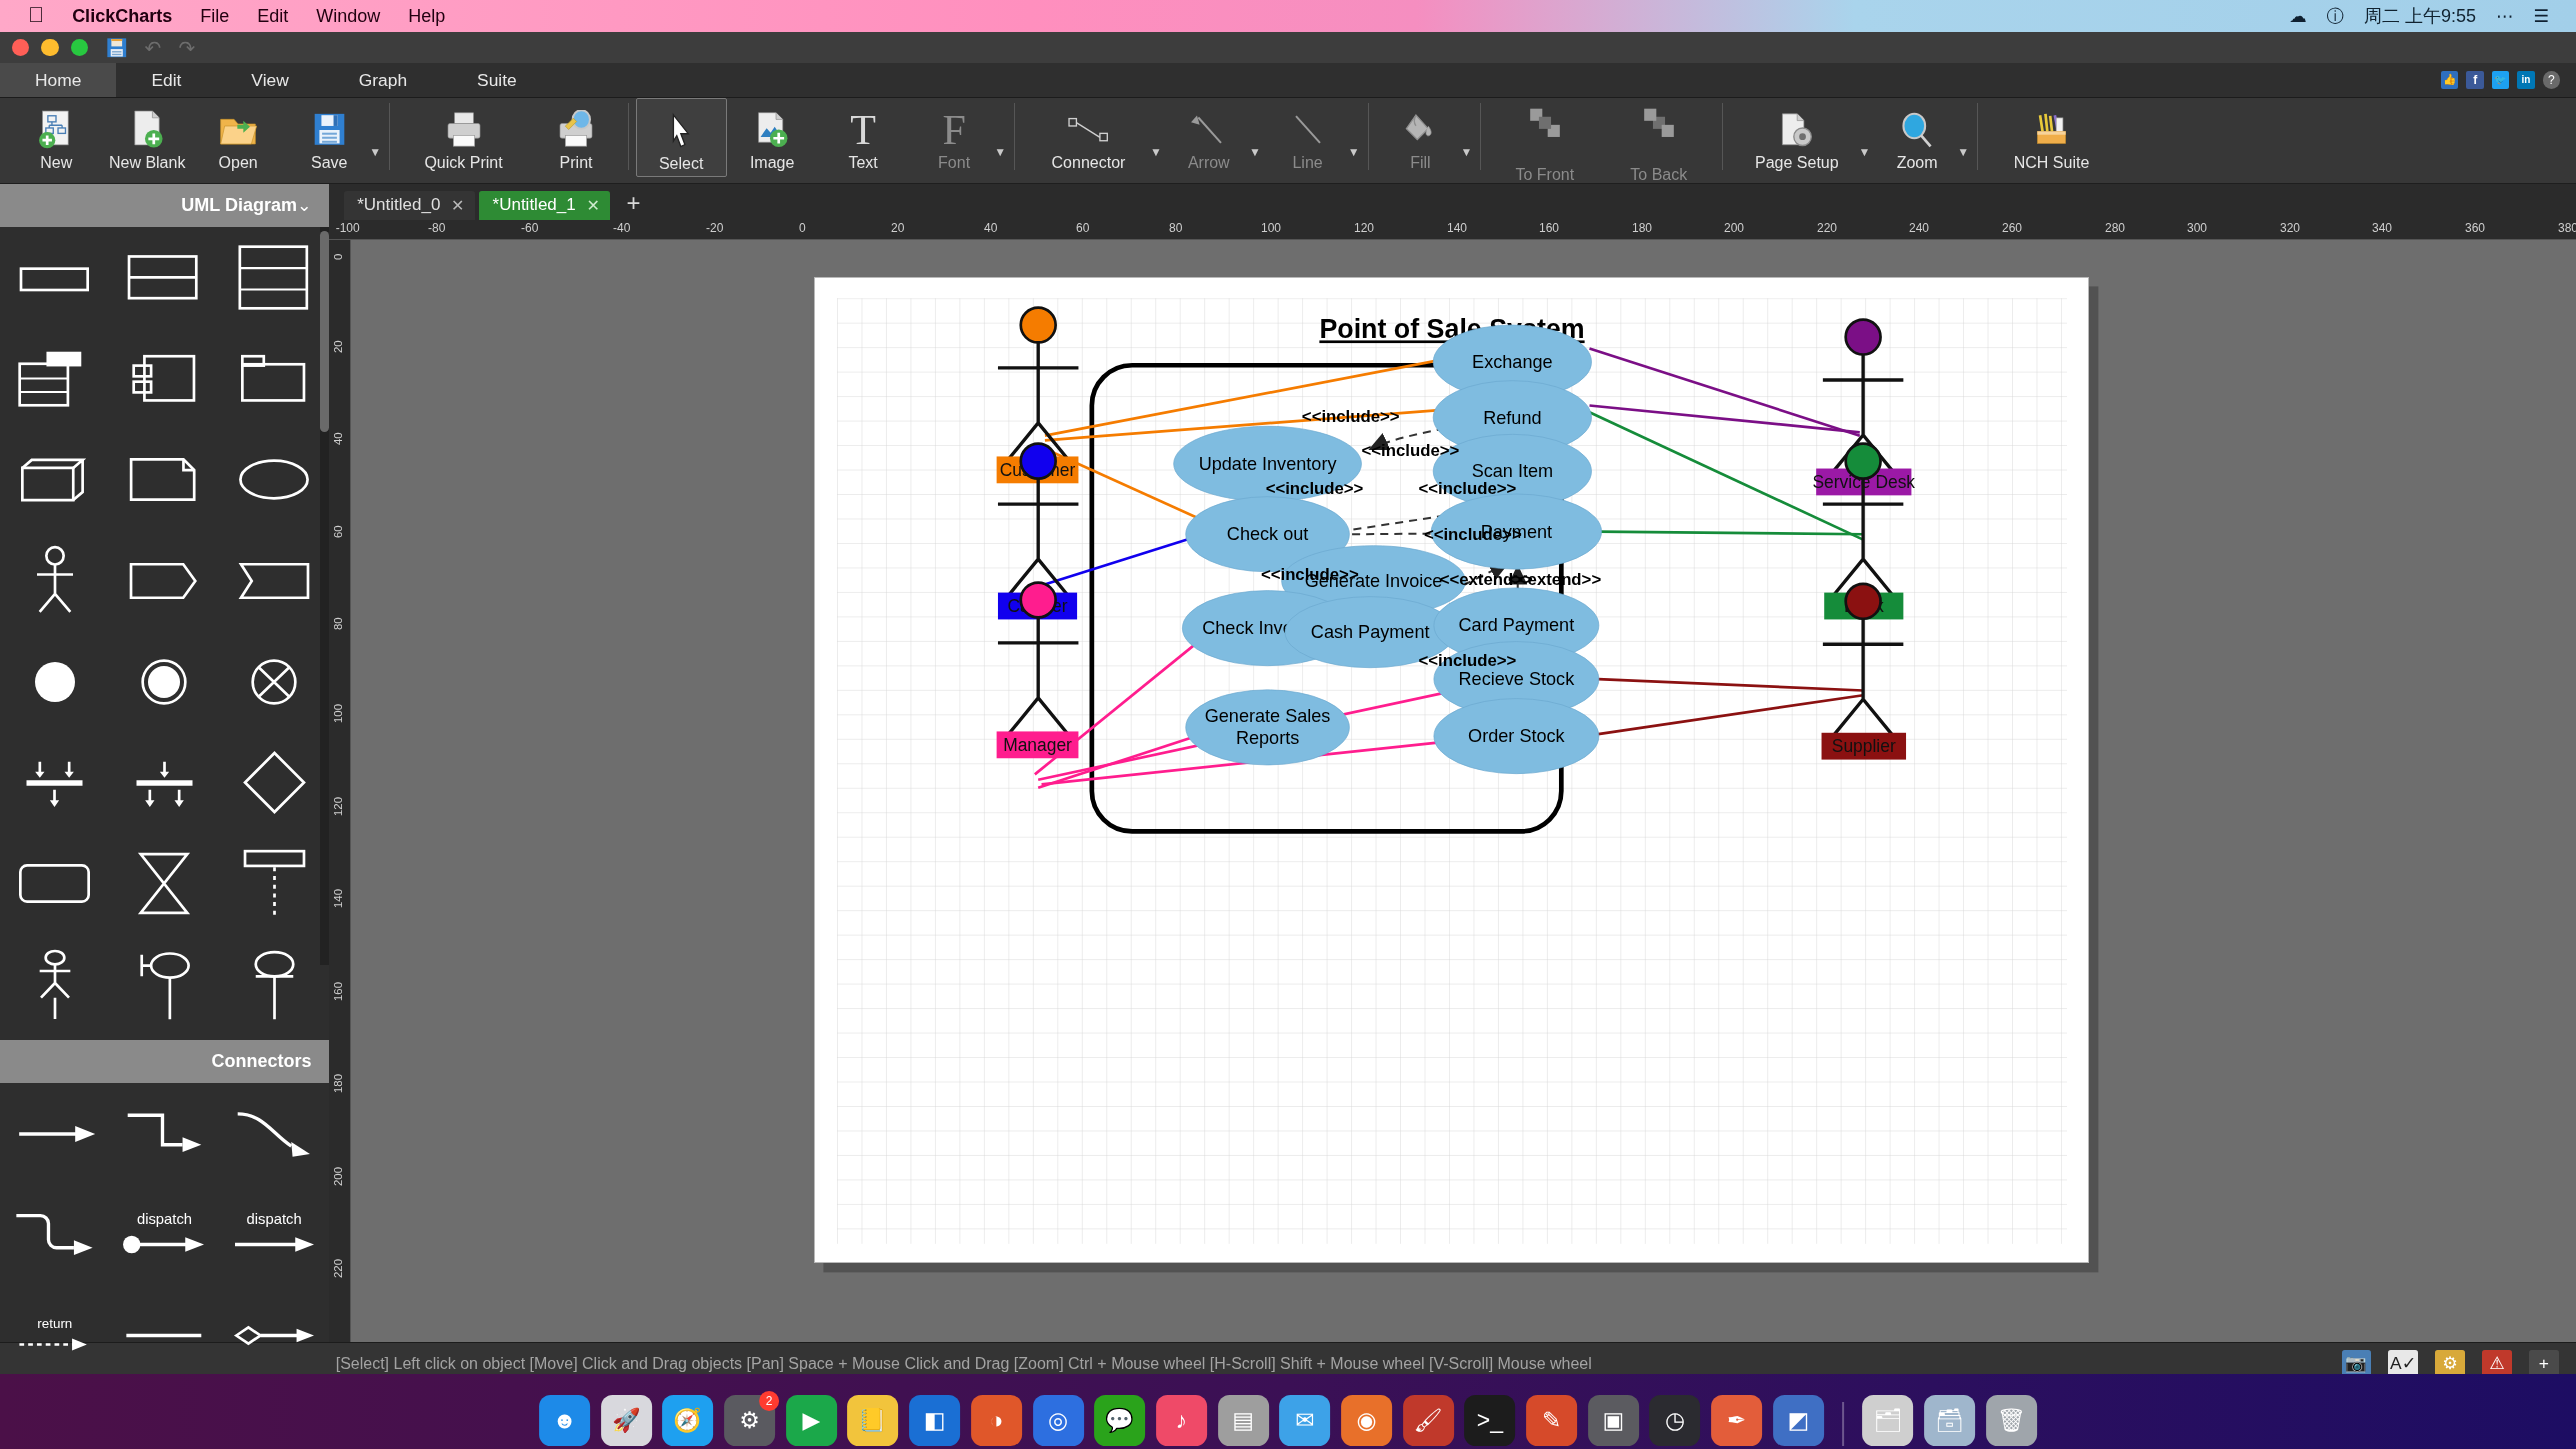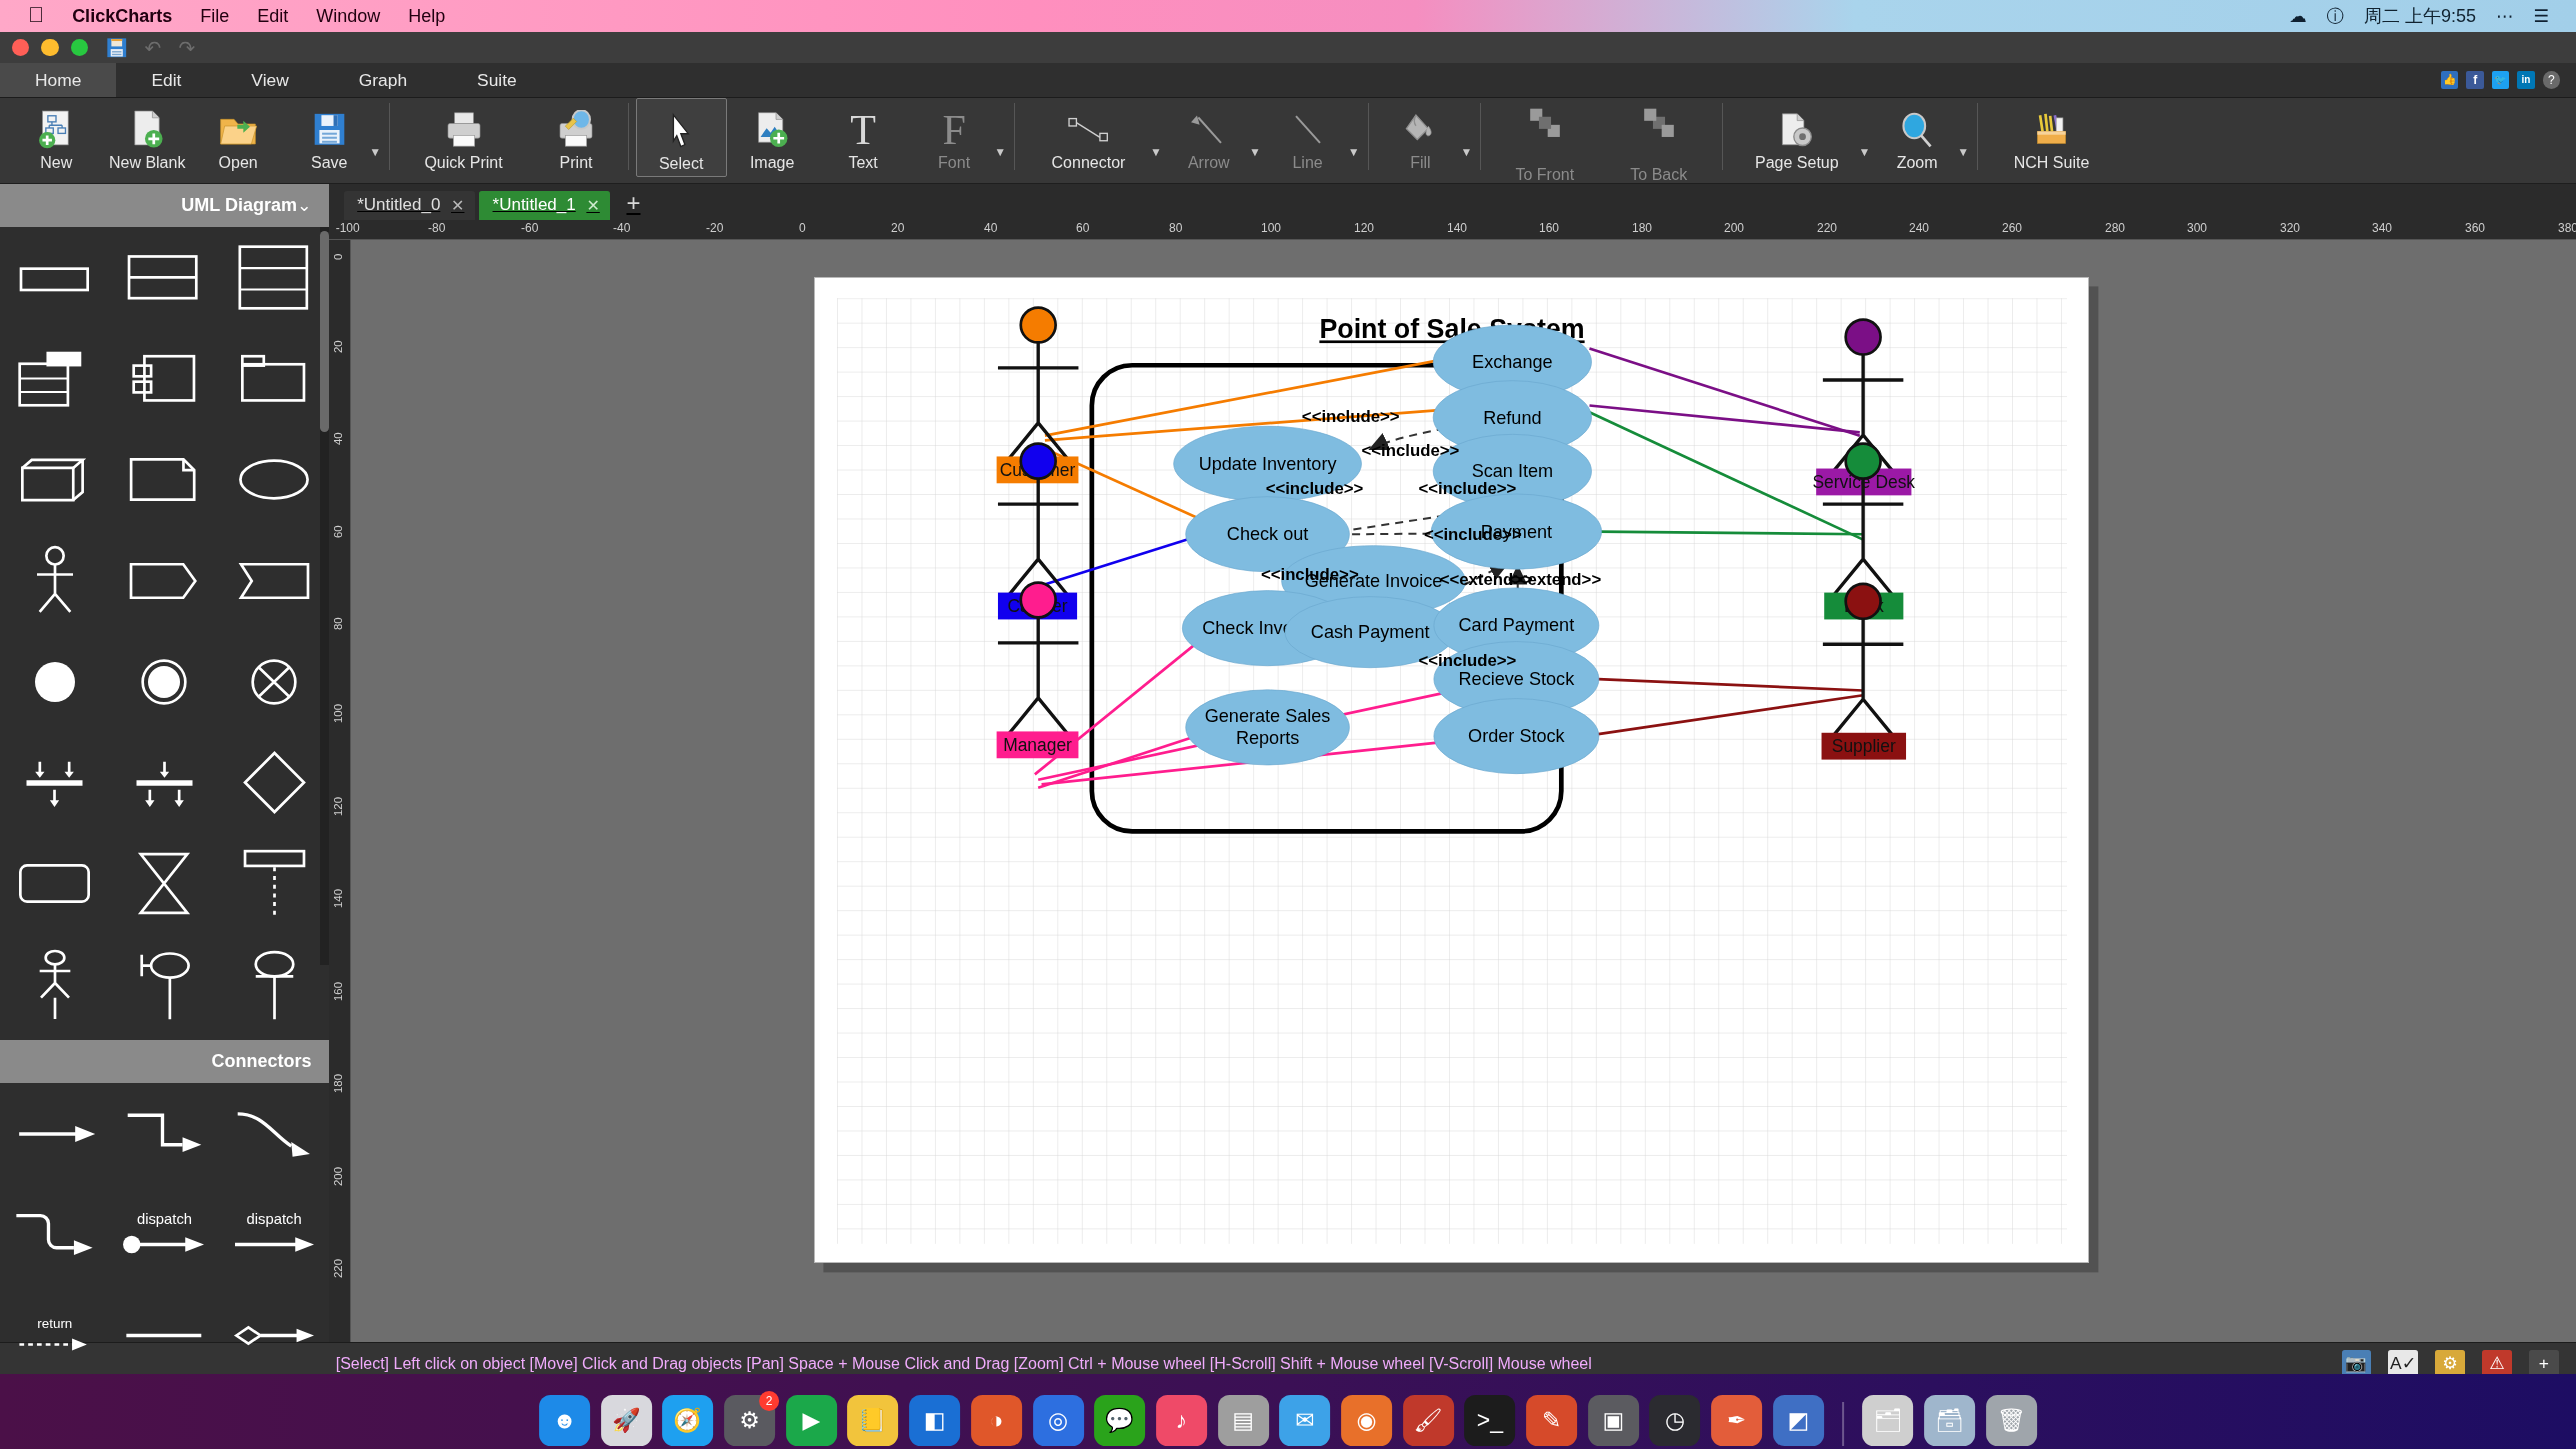--- a/index.html
+++ b/index.html
@@ -67,21 +67,21 @@
   }
   .panelhdr .t { font-size:18px; color:#fff; font-weight:bold; }
   .panelhdr .chev { font-size:17.4px; color:#fff; }
   .shapegrid { display:grid; grid-template-columns:repeat(3,1fr); }
   .shapecell { height:101px; display:flex; align-items:center; justify-content:center; }
   .shapecell svg { display:block; }
   #sidebar .vscroll { position:absolute; right:0; top:43px; width:9.4px; height:738px; background:#222; }
   #sidebar .vthumb { position:absolute; right:0; top:47px; width:9.4px; height:201px; background:#6a6a6a; border-radius:4.7px; }
 
   
-  #canvasarea { flex:1; position:relative; background:#c4b5fd;text-decoration:underline; }
+  #canvasarea { flex:1; position:relative; background:#c4b5fd; }
   #tabstrip { height:36px; background:#2b2b2b; display:flex; align-items:flex-end; padding-left:14.8px; }
   .dtab { height:29.5px; display:flex; align-items:center; padding:0 10.7px 0 13.4px; font-size:17px; color:#e0e0e0; margin-right:4px; border-radius:2.7px 2.7px 0 0; }
   .dtab.inactive { background:#343434; }
   .dtab.active { background:#2e8b34; color:#fff; }
   .dtab .x { margin-left:10.7px; font-size:16px; color:#b9b9b9; }
   .dtab.active .x { color:#cdebcd; }
   .addtab { font-size:24px; color:#d8d8d8; padding:0 12px 2.7px 12px; }
 
   
   #rulerH { height:20px; background:#2b2b2b; position:relative; border-bottom:0.7px solid #555; overflow:hidden; }
@@ -92,21 +92,21 @@
   #scrollarea { position:absolute; left:21.5px; top:56px; right:0; bottom:0; overflow:hidden; background:#6e6e6e; }
   #page {
     position:absolute; left:463px; top:37px; width:1275px; height:986px;
     background:#fff; box-shadow:9.4px 9.4px 0 rgba(0,0,0,0.25);
     border:0.7px solid #b9b9b9;
   }
   #diagram { position:absolute; left:22px; top:20px; width:1230px; height:946px; }
 
   
   #statusbar { height:42px; background:#343434; display:flex; align-items:center; border-top:0.7px solid #1c1c1c; }
-  #statusbar .hint { font-size:16px; color:#f0abfc; padding-left:6.7px; white-space:nowrap;text-align:center;}
+  #statusbar .hint { font-size:16px; color:#a3a3a3; padding-left:6.7px; white-space:nowrap;text-align:center;}
   #statusbar .sbicons { margin-left:auto; display:flex; gap:17.4px; padding-right:17.4px; align-items:center; }
   #statusbar .sbicon { width:29.5px; height:27px; border-radius:2.7px; display:flex; align-items:center; justify-content:center; font-size:17.4px; }
 
   
   #bottombar { height:42px; background:#2b2b2b; display:flex; align-items:center; }
   #bottombar .ver { font-size:17px; color:#d7d7d7; padding-left:12px; }
   #zoomwrap { margin-left:auto; display:flex; align-items:center; gap:0; padding-right:24px; }
   #zoombox { width:121px; height:28px; background:#353535; border:0.7px solid #4a4a4a; display:flex; align-items:center; justify-content:center; font-size:17.4px; color:#efefef;}
   #zoomchev { width:32px; height:28px; background:#454545; border:0.7px solid #4a4a4a; border-left:none; display:flex; align-items:center; justify-content:center; font-size:13.4px; color:#e0e0e0; }
   .circbtn { width:27px; height:27px; border-radius:50%; background:#c9c9c9; color:#333; display:flex; align-items:center; justify-content:center; font-size:20px; font-weight:bold; margin:0 12px; }

